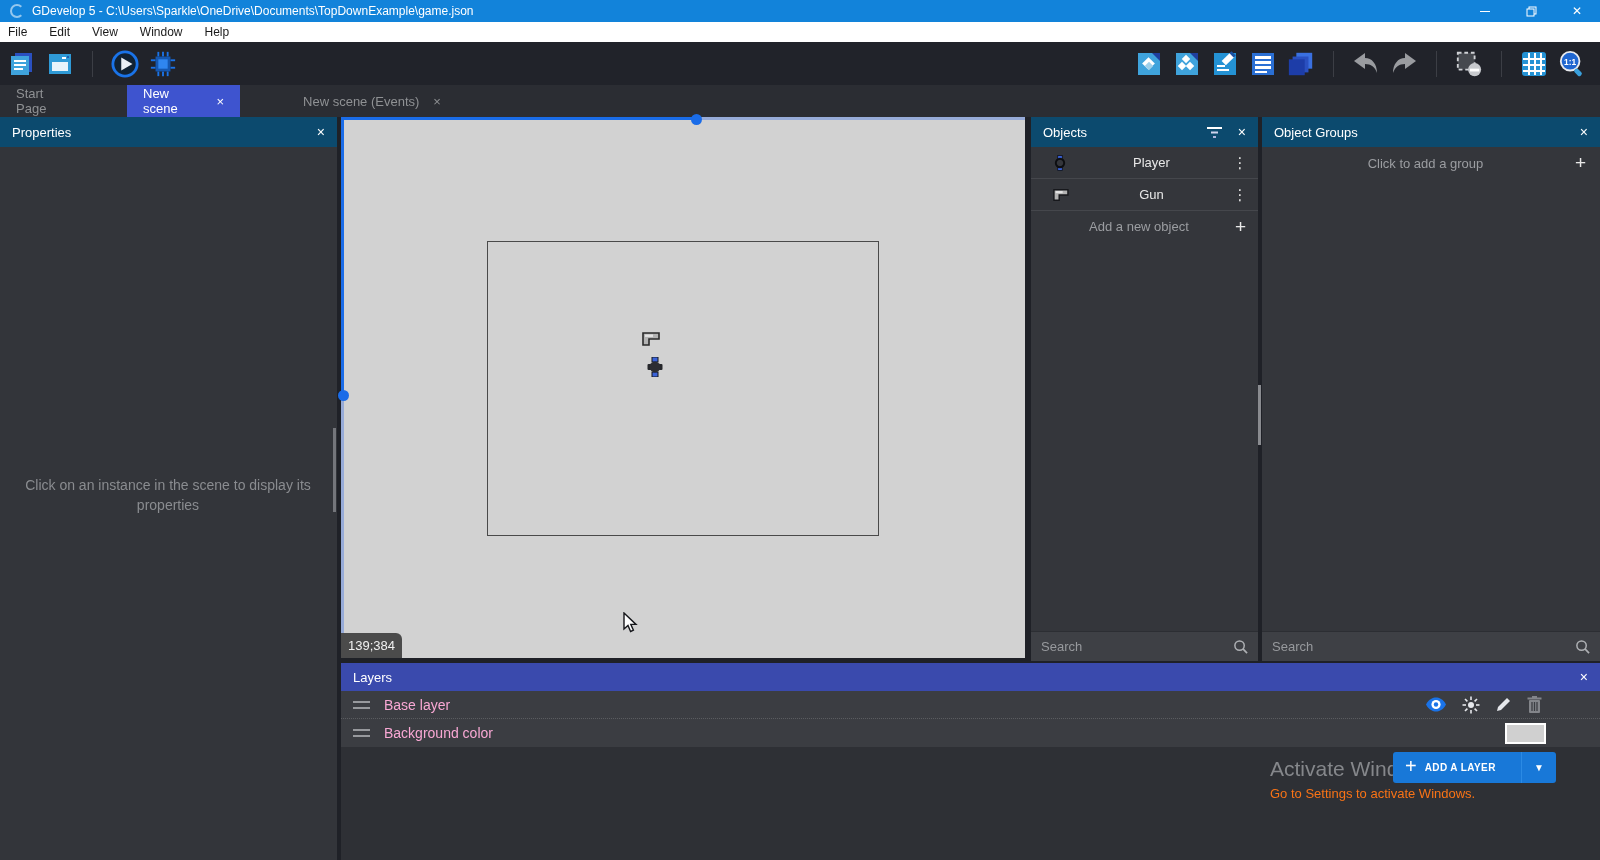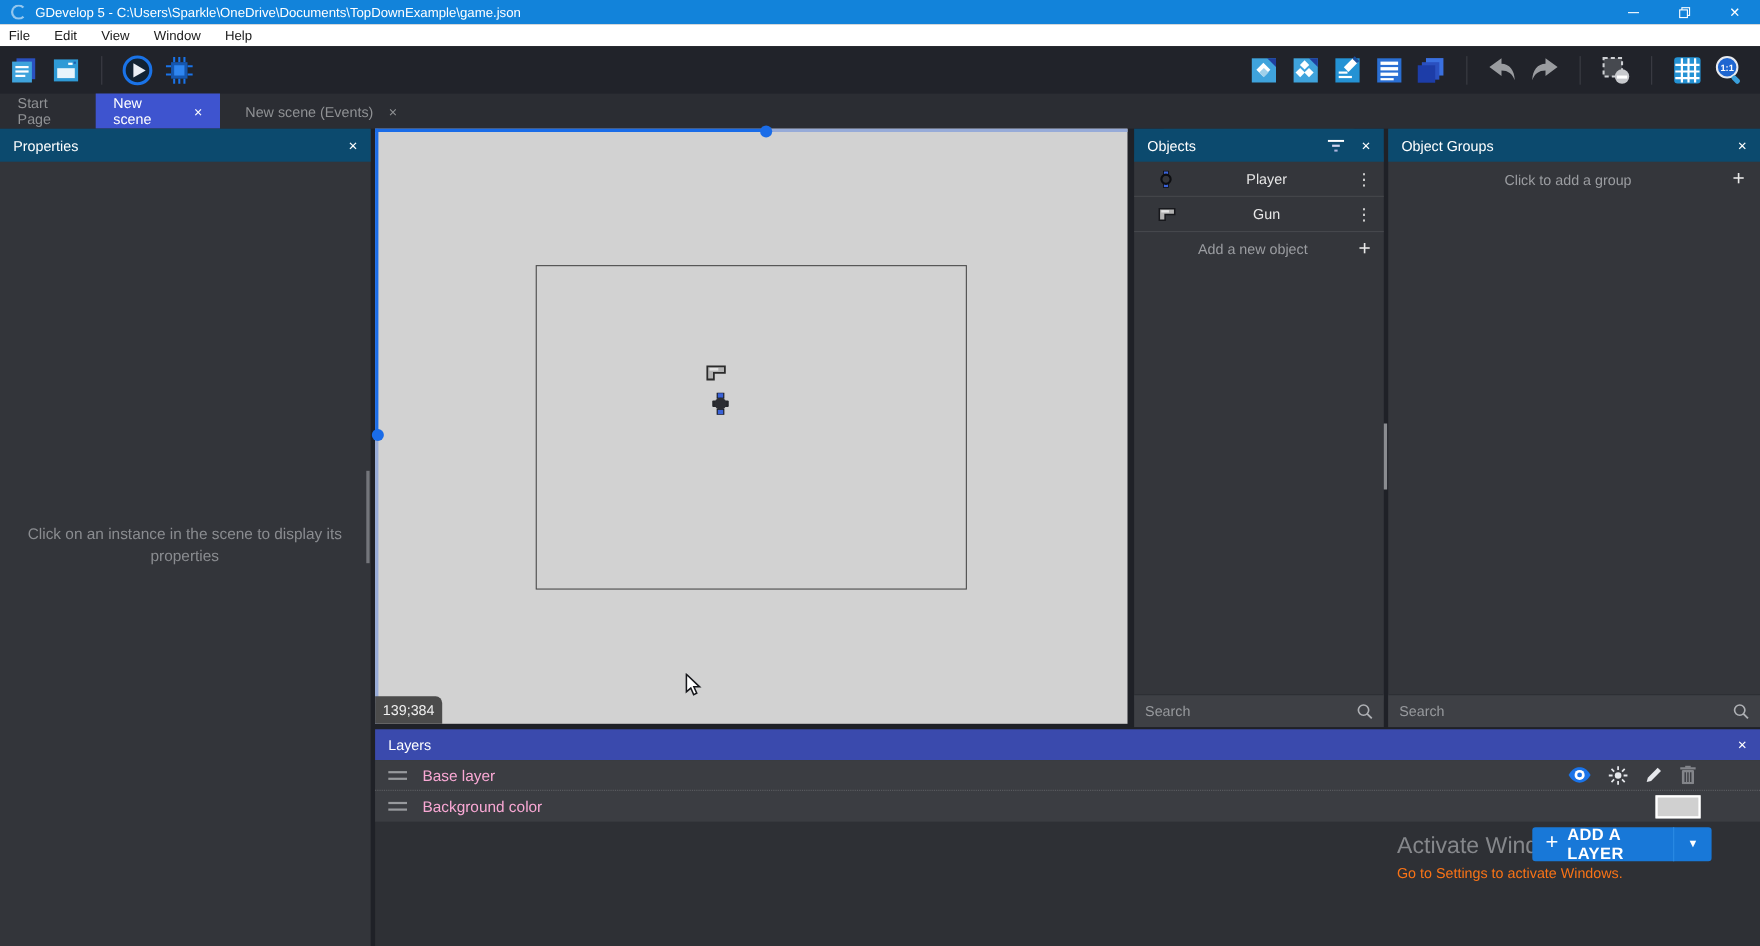--- a/index.html
+++ b/index.html
@@ -22,21 +22,21 @@
   .menubar span { cursor:default; }
 
   
   .toolbar { position:absolute; left:0; top:42px; width:1600px; height:43px; background:#21232a;
              display:flex; align-items:center; }
   .tb-group { display:flex; align-items:center; gap:10px;justify-content:space-between; }
   .tb-sep { width:1px; height:26px; background:#3c3e45; margin:0 8px; }
   .tb-icon { width:28px; height:28px; display:flex; align-items:center; justify-content:center; }
 
   
-  .tabbar { position:absolute; left:0; top:85px; width:1600px; height:32px; background:#2b2d33; display:flex; }
+  .tabbar { position:absolute; left:0; top:85px; width:1600px; height:32px; background:#2b2d33; display:flex;gap:40px; }
   .tab { height:32px; display:flex; align-items:center; justify-content:center; font-size:13px; color:#8f9194; padding:0 16px; }
   .tab.active { background:#3e54cf; color:#fff; }
   .tab .tab-close { margin-left:14px; font-size:13px; }
   .tab.active .tab-close { color:#fff; }
   .tab .tab-close.dim { color:#8f9194; }
 
   
   .panel-header { height:30px; background:#0c4a6e; color:#fff; font-size:13px;
                   display:flex; align-items:center; padding:0 12px; }
   .panel-header .x { margin-left:auto; font-size:14px; color:#fff; }
@@ -87,21 +87,21 @@
   .layer-rows { background:#3b3d42; }
   .layer-row { height:28px; display:flex; align-items:center; padding:0 12px; color:#f9a8d4; font-size:14px; }
   .layer-row.dotted { border-bottom:1px dotted #5a5c60; }
   .drag-handle { width:17px; margin-right:14px; display:flex; flex-direction:column; gap:4px; }
   .drag-handle i { display:block; height:2px; background:#97999d; }
   .row-icons { margin-left:auto; display:flex; align-items:center; gap:15px; padding-right:46px; }
   .color-swatch { margin-left:auto; margin-right:42px; width:41px; height:21px; background:#d0d0d0; border:2px solid #fff; }
   .add-layer-btn { position:absolute; left:1052px; top:89px; width:163px; height:31px; background:#1878d8; border-radius:3px;
                    display:flex; align-items:center; color:#fff; }
   .add-layer-btn .p { font-size:20px; font-weight:300; padding:0 8px 2px 12px; }
-  .add-layer-btn .t { font-size:15px; font-weight:700; letter-spacing:.4px; flex:1; }
+  .add-layer-btn .t { font-size:10px; font-weight:700; letter-spacing:.4px; flex:1; }
   .add-layer-btn .dv { width:1px; height:31px; background:#2b8ae4; }
   .add-layer-btn .caret { width:34px; text-align:center; font-size:10px; }
   .watermark { position:absolute; left:929px; top:94px; color:#85878b; }
   .watermark .l1 { font-size:21px; font-weight:300; }
   .watermark .l2 { font-size:13px; margin-top:5px; color:#f97316; }
 
   .cursor-arrow { position:absolute; left:281px; top:495px; }
 </style>
 </head>
 <body>

